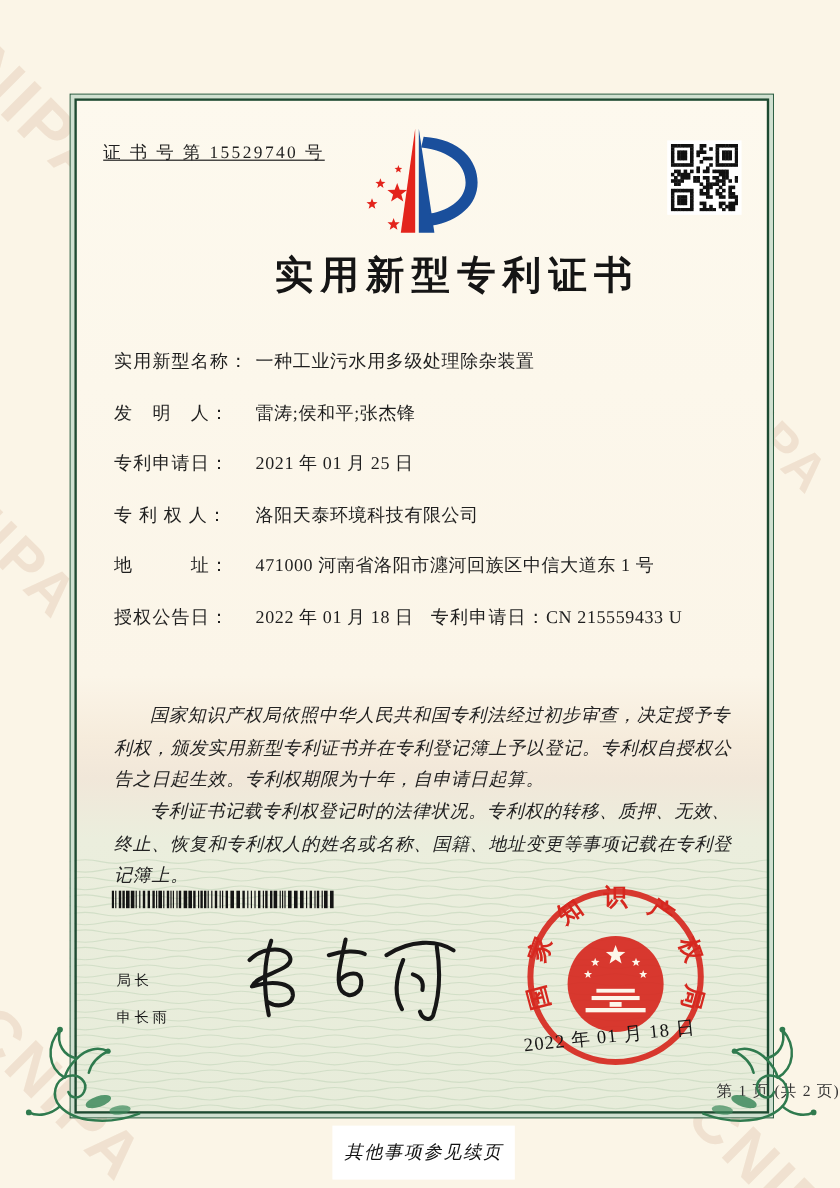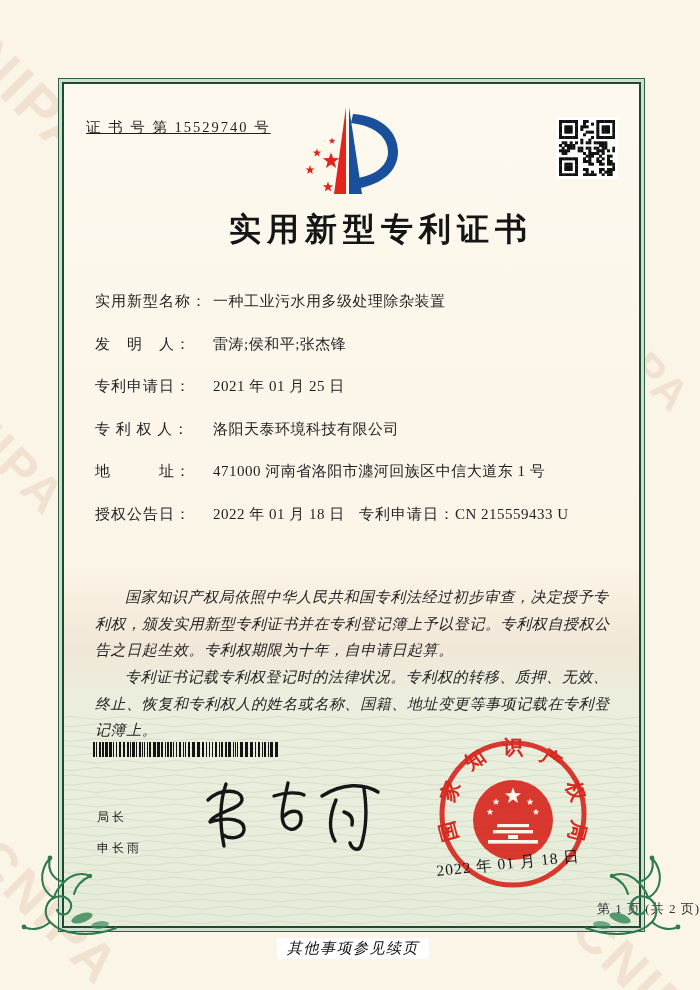--- a/index.html
+++ b/index.html
@@ -34,21 +34,21 @@
              line-height:1.78;letter-spacing:.6px;color:#222;}
   .body-text p{margin:0;text-indent:2em;font-style:italic;}
   .barcode{position:absolute;left:93px;top:742px;line-height:0;}
   .sig-block{position:absolute;left:97px;top:790px;font-size:12px;letter-spacing:3px;
              line-height:31px;font-family:"Liberation Sans","DejaVu Sans",sans-serif;color:#1a1a1a;margin-top:12px;}
   .signature{position:absolute;left:196px;top:770px;}
   .seal{position:absolute;left:424px;top:736px;z-index:4;}
   .page-no{position:absolute;left:0;top:900px;width:100%;text-align:right;
            font-size:13px;letter-spacing:1px;color:#333;}
   .cont-note{position:absolute;left:277px;top:938px;font-size:15px;letter-spacing:1.5px;
-             font-style:italic;background:#ffffff;padding:1px 10px;color:#111;}
+             font-style:italic;background:#ffffff;padding:13px 10px;color:#111;}
   .flourish{position:absolute;z-index:4;}
 </style>
 </head>
 <body>
 
 <div class="page">
     <div class="wm" style="left: 604px; top: 898px; font-size: 54px;">CNIPA</div>
     <div class="wm" style="left: 6px; top: 826px; font-size: 54px;">CNIPA</div>
     <div class="wm" style="left: 168px; top: 592px; font-size: 50px;">CNIPA</div>
     <div class="wm" style="left: -40px; top: 368px; font-size: 50px;">CNIPA</div>

